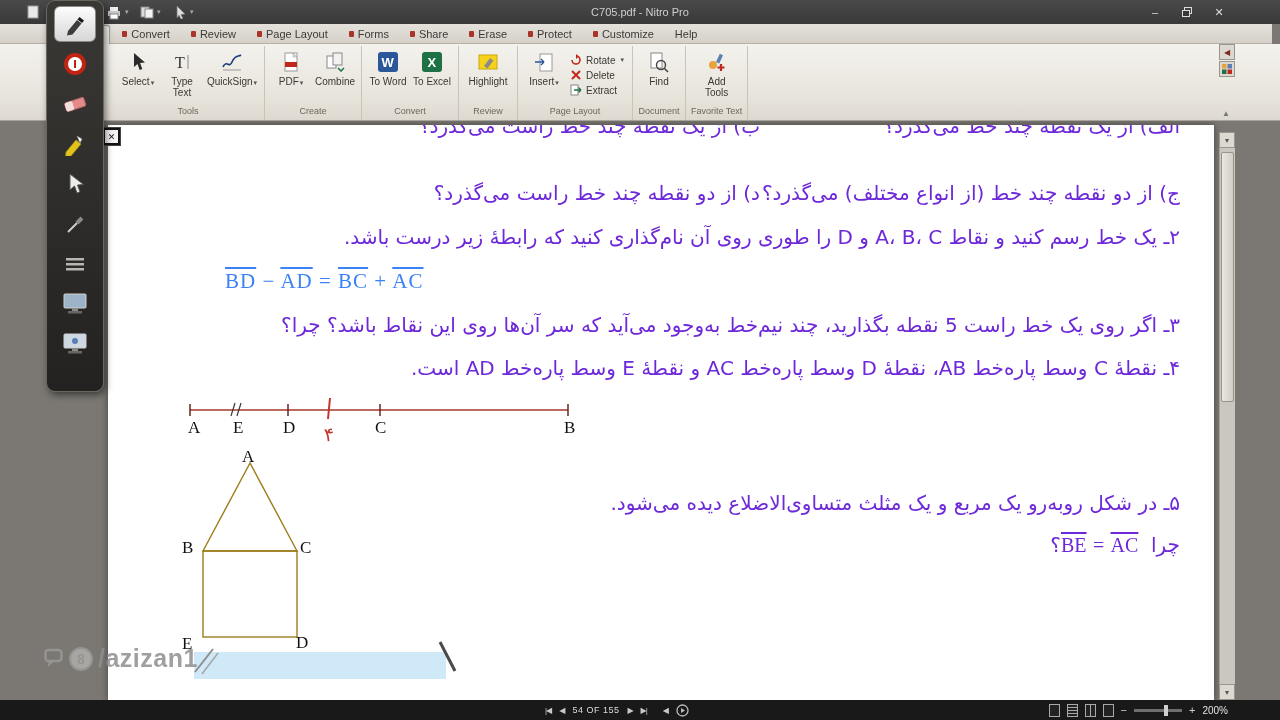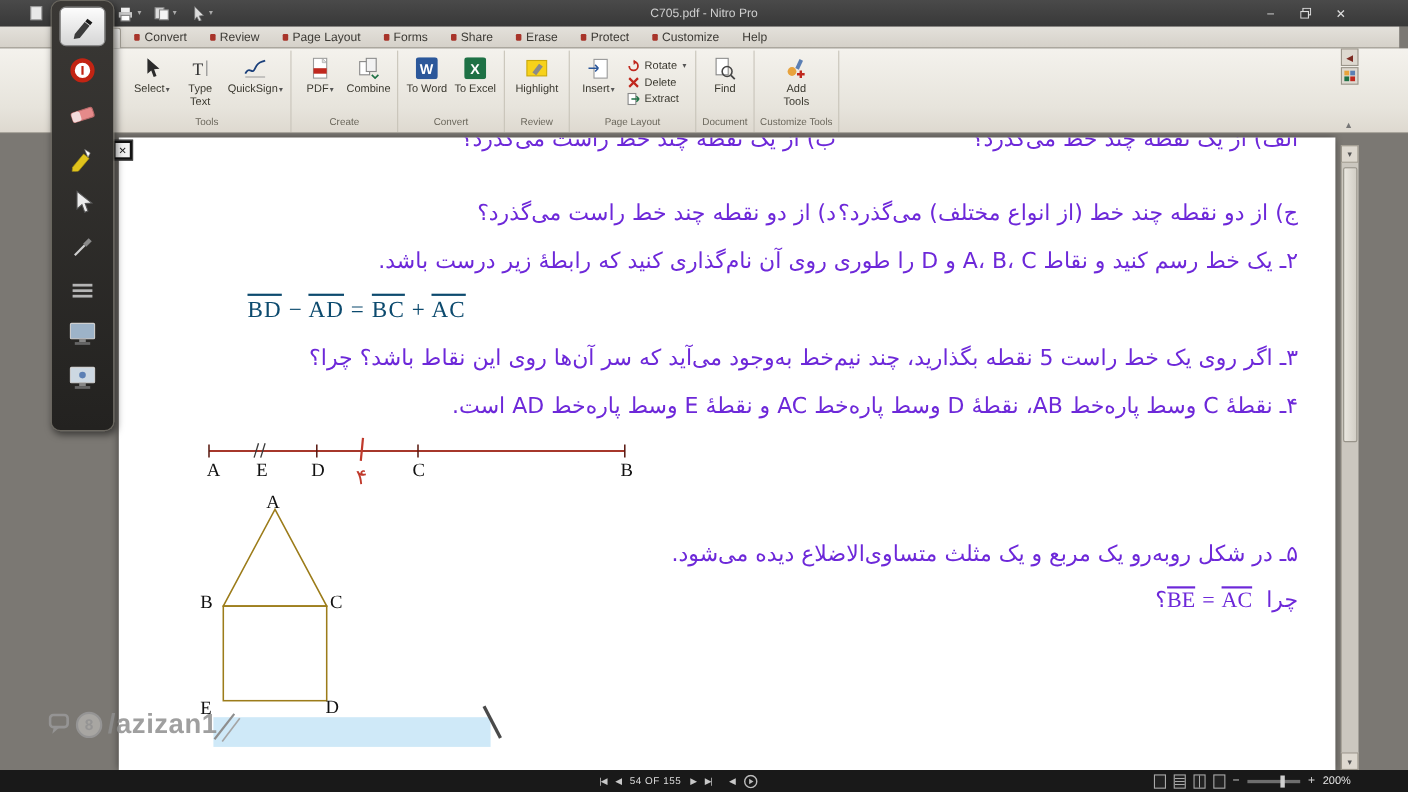--- a/index.html
+++ b/index.html
@@ -40,21 +40,21 @@
   .pbtn.sel{background:linear-gradient(#fdfdfd,#d6d6d6);border:1px solid #8a8a8a}
 
   .chip{position:absolute;left:102px;top:127px;z-index:45;background:#141414;border:1px solid #454545;padding:2px;display:flex;align-items:center}
   .chipx{width:13px;height:13px;background:#f4f4f4;color:#222;display:flex;align-items:center;justify-content:center;font-size:9px}
 
   
   .page{position:absolute;left:108px;top:125px;width:1106px;height:575px;background:#fff;overflow:hidden;box-shadow:0 0 7px rgba(0,0,0,.45);z-index:1}
   .fa{position:absolute;direction:rtl;white-space:nowrap;font-size:20px;color:#6d28d9;font-family:"DejaVu Sans",sans-serif}
   .serif{font-family:"Liberation Serif",serif}
   .ov{text-decoration:overline;font-family:"Liberation Serif",serif}
-  .formula{position:absolute;font-family:"Liberation Serif",serif;font-size:21px;letter-spacing:1px;color:#0c4a6e;white-space:nowrap}
+  .formula{position:absolute;font-family:"Liberation Serif",serif;font-size:21px;letter-spacing:1px;color:#3b82f6;white-space:nowrap}
   .ltrwrap{direction:ltr;unicode-bidi:embed}
   .nl-label,.fig-label{position:absolute;font-family:"Liberation Serif",serif;font-size:17px;color:#111}
   .nl-annot{position:absolute;font-family:"DejaVu Sans",sans-serif;font-size:19px;color:#c0392b;transform:rotate(-6deg)}
   .hl{position:absolute;background:#cfe9f8}
 
   
   .watermark{position:absolute;left:44px;top:644px;display:flex;align-items:center;gap:5px;z-index:40;opacity:.85}
   .wm-text{font-size:25px;font-weight:bold;color:#8f8f8f;letter-spacing:.5px}
   .wm-ball{width:24px;height:24px;border-radius:50%;border:2px solid #9a9a9a;color:#9a9a9a;font-size:14px;font-weight:bold;display:flex;align-items:center;justify-content:center;background:rgba(255,255,255,.4)}
 
@@ -323,21 +323,21 @@
         <span class="ricon">
             <svg width="20" height="21">
               <circle cx="6" cy="13" r="4" fill="#e8a33d"></circle>
               <rect x="11" y="2" width="3.5" height="9" fill="#5b7fb4" transform="rotate(25 12.5 6)"></rect>
               <path d="M14 12v7M10.5 15.5h7" stroke="#c0281e" stroke-width="2.2"></path>
             </svg>
           </span>
         <span class="rlabel">Add Tools</span>
       </div>
     </div>
-    <div class="rgl">Customize Tools</div>
+    <div class="rgl">Favorite Text</div>
   </div>
 
 </div>
 <span class="ribcollapse">▲</span>
 
 <div class="page">
   <div class="fa" style="top:-11px;right:34px">الف) از یک نقطه چند خط می‌گذرد؟</div>
   <div class="fa" style="top:-11px;right:454px">ب) از یک نقطه چند خط راست می‌گذرد؟</div>
   <div class="fa" style="top:56px;right:454px">د) از دو نقطه چند خط راست می‌گذرد؟</div>
   <div class="fa" style="top:56px;right:34px">ج) از دو نقطه چند خط (از انواع مختلف) می‌گذرد؟</div>

